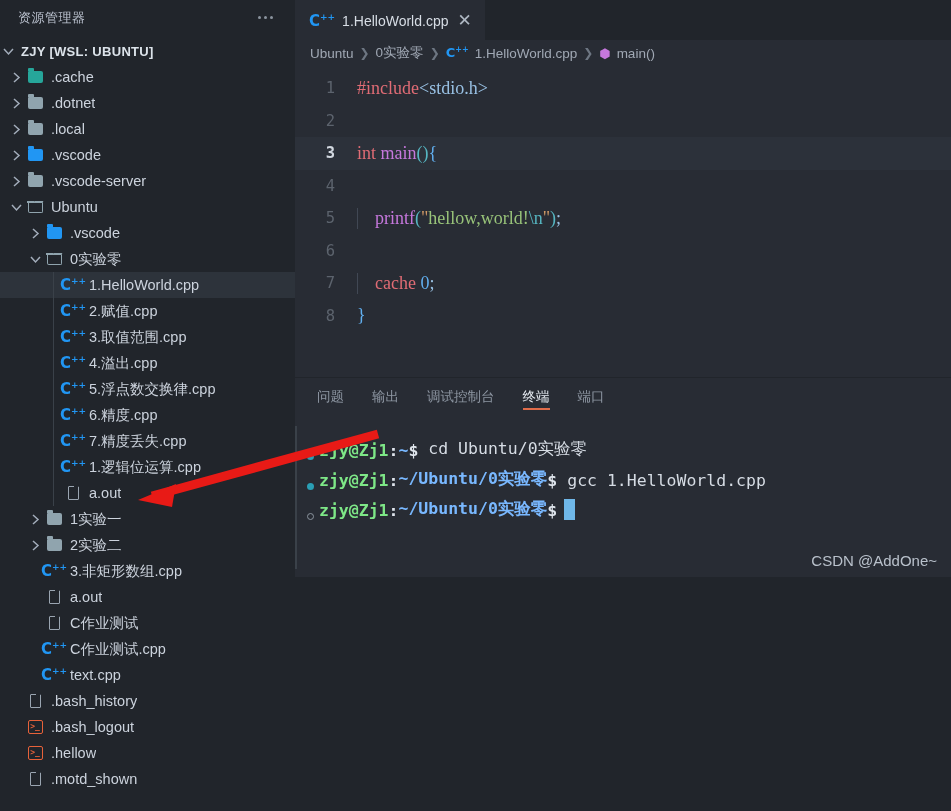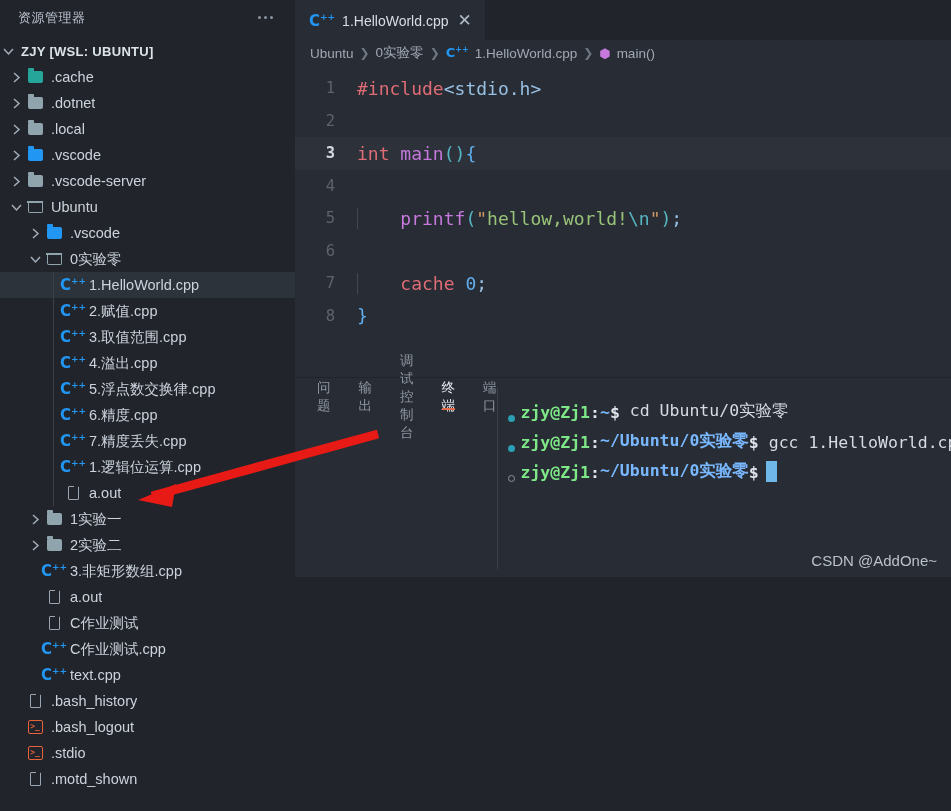--- a/index.html
+++ b/index.html
@@ -82,37 +82,37 @@
     padding-left: 15px; font-size: 13.5px; color: #a0a8b4; background:#282c34;
   }
   .bc-sep { color: #6d7682; font-size: 12px; }
   .bc-cube { color: #c678dd; font-size: 13px; }
 
   .editor { position: relative; flex: 1 1 auto; background: #282c34; overflow: hidden; padding-top: 6px; }
   .cline { height: 32.5px; display: flex; align-items: center; font-family: "DejaVu Sans Mono", monospace; font-size: 18px; white-space: pre; }
   .cline.active { background: #2c313a; }
   .gut { width: 62px; flex: 0 0 62px; text-align: right; padding-right: 22px; color: #5c636d; font-size: 15.5px; }
   .cline.active .gut { color: #d2d8e0; font-weight: bold; }
-  .code { position: relative; flex: 1 1 auto; }
+  .code { position: relative; flex: 1 1 auto; font-family: Liberation Serif, serif; }
   .iguide { position:absolute; left:0; top:0; bottom:0; width:1px; background:#414854; }
 
   .k-pre { color: #e06c75; }   
   .k-inc { color: #98c0e3; }   
   .k-type{ color: #e06c75; }   
   .k-fn  { color: #c678dd; }   
   .k-par { color: #56b6c2; }   
   .k-brc { color: #61afef; }   
   .k-str { color: #98c379; }
   .k-qt  { color: #d19a66; }
   .k-esc { color: #56b6c2; }
   .k-num { color: #61afef; }
   .k-pun { color: #98c0e3; }
 
   
-  .panel { height: 200px; flex: 0 0 200px; background: #282c34; display:flex; flex-direction:row; border-top:1px solid #21252b; }
+  .panel { height: 200px; flex: 0 0 200px; background: #282c34; display:flex; flex-direction:column; border-top:1px solid #21252b; }
   .ptabs { height: 38px; display: flex; align-items: center; padding-left: 22px; gap: 28px; }
   .ptab { font-size: 13.5px; color: #8e97a3; position: relative; height: 38px; display:flex; align-items:center; cursor:pointer; }
   .ptab.on { color: #e6ebf1; }
   .ptab.on:after { content:""; position:absolute; left:0; right:0; bottom:6px; height:1.6px; background:#e06c4a; }
 
   .term { flex: 1 1 auto; padding: 14px 0 0 6px; font-family:"DejaVu Sans Mono", monospace; font-size:16.5px; position:relative; }
   .tline { display:flex; align-items:flex-end; height:30px; white-space:pre; }
   .tdot { width:18px; flex:0 0 18px; display:flex; align-items:center; justify-content:center; }
   .tdot .d { width:7px; height:7px; border-radius:50%; background:#2a9fb5; }
   .tdot .o { width:7px; height:7px; border-radius:50%; border:1.3px solid #8b949e; }
@@ -405,21 +405,21 @@
             <span class="g-term">&gt;_</span>
           </span>
           <span class="lbl">.bash_logout</span>
         </div>
         <div class="row">
           <span class="ind" style="width:8px"></span>
           <span class="twisty"></span>
           <span class="ico">
             <span class="g-term">&gt;_</span>
           </span>
-          <span class="lbl">.stdio</span>
+          <span class="lbl">.hellow</span>
         </div>
         <div class="row">
           <span class="ind" style="width:8px"></span>
           <span class="twisty"></span>
           <span class="ico">
             <span class="g-file"></span>
           </span>
           <span class="lbl">.motd_shown</span>
         </div>
       </div>

